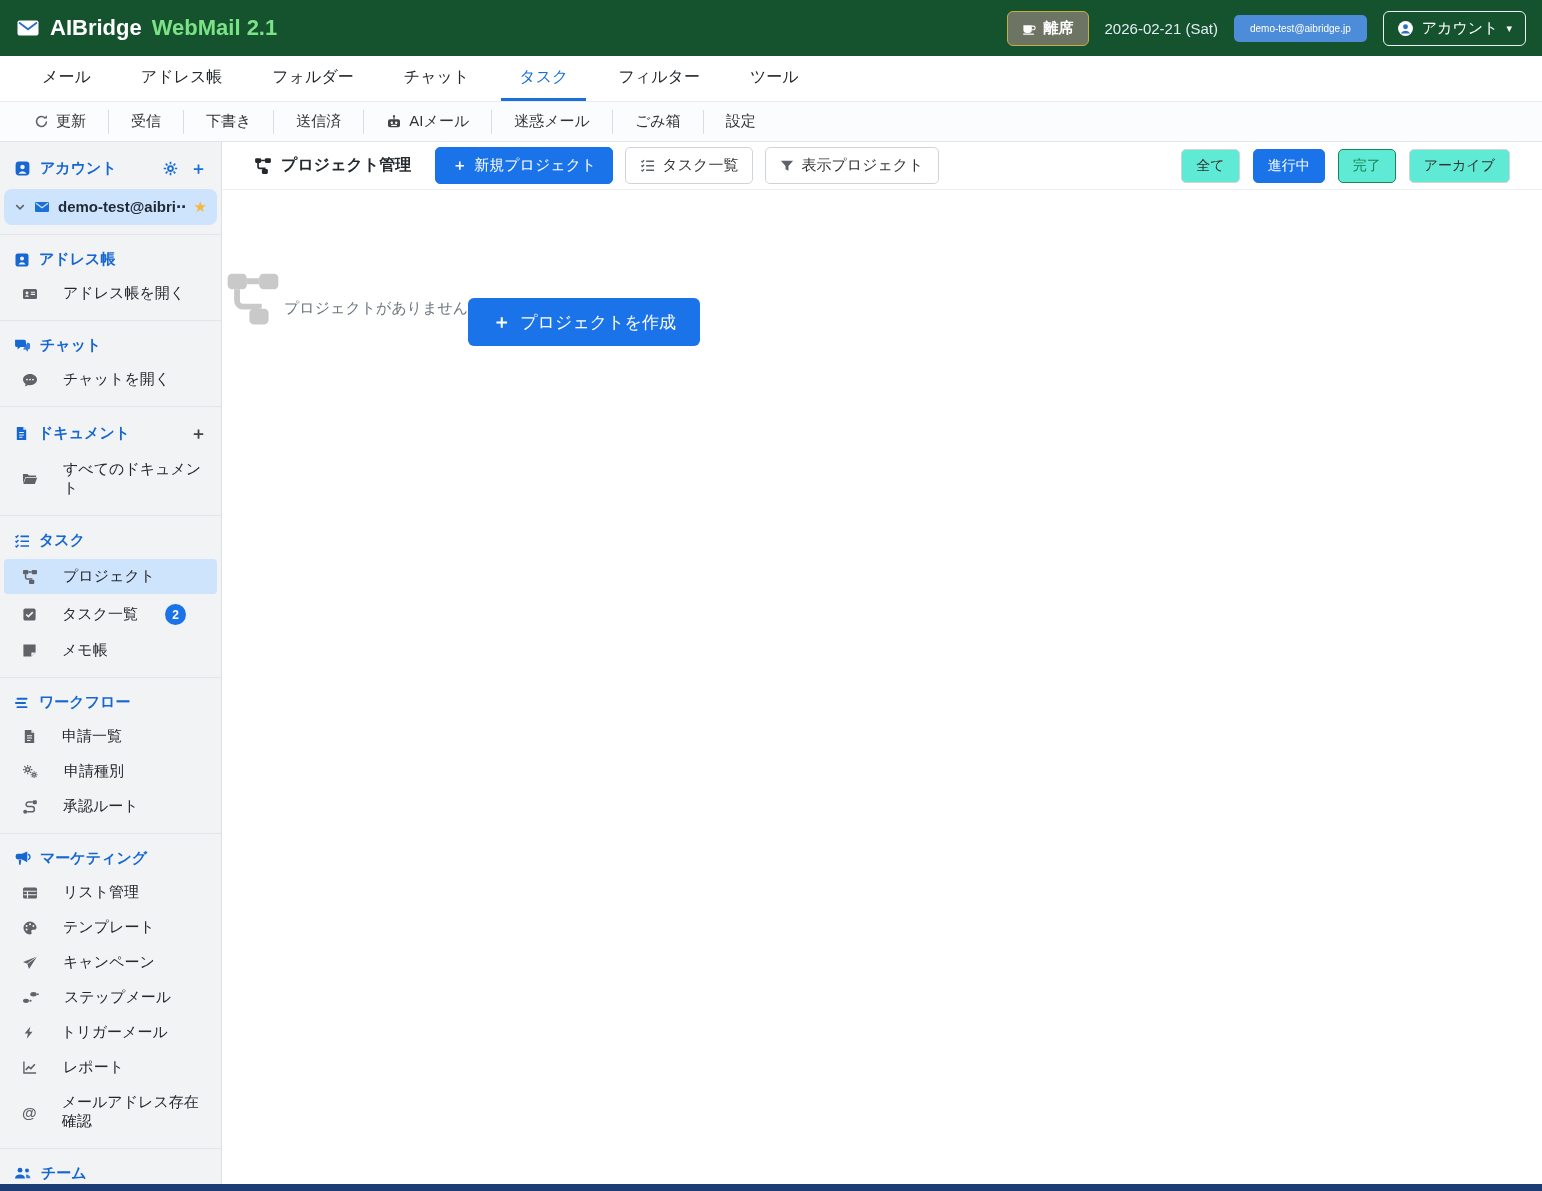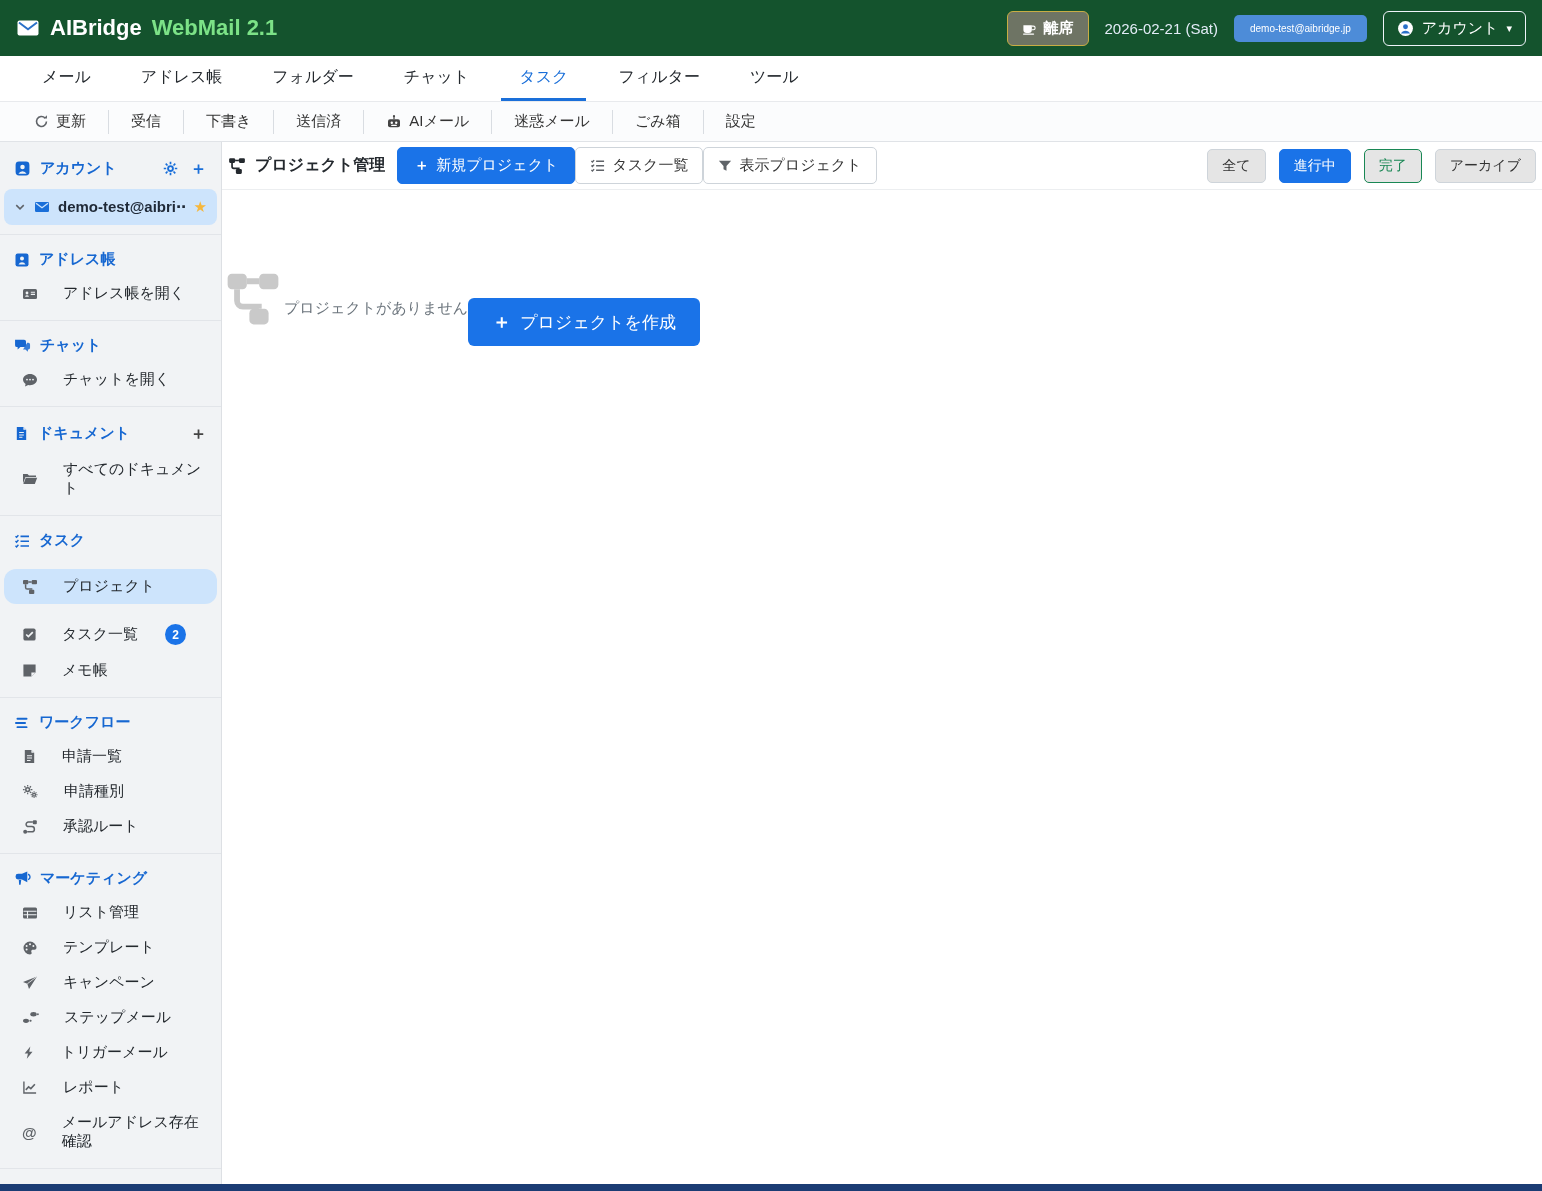--- a/index.html
+++ b/index.html
@@ -34,39 +34,39 @@
   
   .main { flex:1 1 auto; display:flex; min-height:0; }
   .sidebar { width:222px; flex:0 0 222px; background:#f1f3f5; border-right:1px solid #dde0e4; overflow:hidden; }
   .section { border-bottom:1px solid #e2e5e9; padding:8px 0 9px 0; }
   .sec-header { display:flex; align-items:center; gap:9px; padding:7px 14px; font-size:15px; font-weight:bold; color:#1667d1; }
   .sec-header .ic { color:#1667d1; flex:0 0 auto; }
   .sec-actions { margin-left:auto; display:flex; align-items:center; gap:12px; }
   .sec-actions .icon-btn { background:none; border:none; color:#1a6fd9; cursor:pointer; display:flex; align-items:center; font-size:17px; font-weight:bold; padding:0; font-family:inherit; }
   .side-item { display:flex; align-items:center; gap:25px; padding:8px 14px 8px 22px; font-size:15px; color:#24292e; cursor:pointer; }
   .side-item .ic { color:#5f6368; flex:0 0 auto; }
-  .side-item.selected { background:#cde4fc; border-radius:12px; margin:12px 4px; padding-left:18px; }
+  .side-item.selected { background:#cde4fc; border-radius:4px; margin:2px 4px; padding-left:18px; }
   .acct-item { display:flex; align-items:center; gap:8px; padding:9px 10px; margin:2px 4px 0 4px; border-radius:8px; background:#cde4fc; font-size:15px; font-weight:bold; color:#1f2937; cursor:pointer; }
   .acct-item .ic-env { color:#1a6fd9; }
   .acct-item .chev { color:#5f6368; display:flex; }
   .acct-label { white-space:nowrap; overflow:hidden; }
   .star { color:#f6b73c; margin-left:auto; font-size:15px; }
   .count-badge { background:#1a73e8; color:#fff; font-size:12px; font-weight:bold; min-width:21px; height:21px; border-radius:50%; display:inline-flex; align-items:center; justify-content:center; margin-left:2px; }
 
   
   .content { flex:1 1 auto; background:#fff; display:flex; flex-direction:column; min-width:0; }
-  .content-header { height:48px; flex:0 0 auto; display:flex; align-items:center; padding:0 6px; border-bottom:1px solid #eceef0; }
+  .content-header { height:48px; flex:0 0 auto; display:flex; align-items:center; gap:12px; padding:0 32px; border-bottom:1px solid #eceef0; }
   .page-title { display:flex; align-items:center; gap:9px; font-size:16px; font-weight:bold; color:#24292e; margin-right:12px; }
   .page-title .ic { color:#24292e; }
   .btn { font-family:inherit; font-size:15px; border-radius:5px; cursor:pointer; display:inline-flex; align-items:center; gap:7px; }
   .btn-primary { background:#1a73e8; border:1px solid #1a73e8; color:#fff; padding:8px 16px; }
   .btn-light { background:#fff; border:1px solid #ced4da; color:#333; padding:8px 14px; }
   .btn-light .ic { color:#5f6368; }
   .filters { margin-left:auto; display:flex; align-items:center; gap:13px; }
-  .chip { font-family:inherit; font-size:14px; border-radius:5px; padding:7px 14px; cursor:pointer; background:#e5e5e5; border:1px solid #ced4da; color:#333; }
+  .chip { font-family:inherit; font-size:14px; border-radius:5px; padding:7px 14px; cursor:pointer; background:#5eead4; border:1px solid #ced4da; color:#333; }
   .chip.active { background:#1a73e8; border-color:#1a73e8; color:#fff; }
   .chip.green { border-color:#198754; color:#198754; }
 
   .empty-state { margin-top:62px; display:flex; flex-direction:row; align-items:center; }
   .empty-icon { color:#c9c9c9; }
   .empty-msg { margin-top:18px; font-size:15px; color:#6c757d; }
   .create-btn { margin-top:46px; background:#1a73e8; border:none; color:#fff; font-size:17px; font-family:inherit; padding:11px 24px; border-radius:6px; cursor:pointer; display:inline-flex; align-items:center; gap:9px; }
   .create-btn .plus { font-size:19px; font-weight:bold; }
 
   .bottom-bar { position:absolute; left:0; bottom:0; width:100%; height:7px; background:#1b3c74; }

